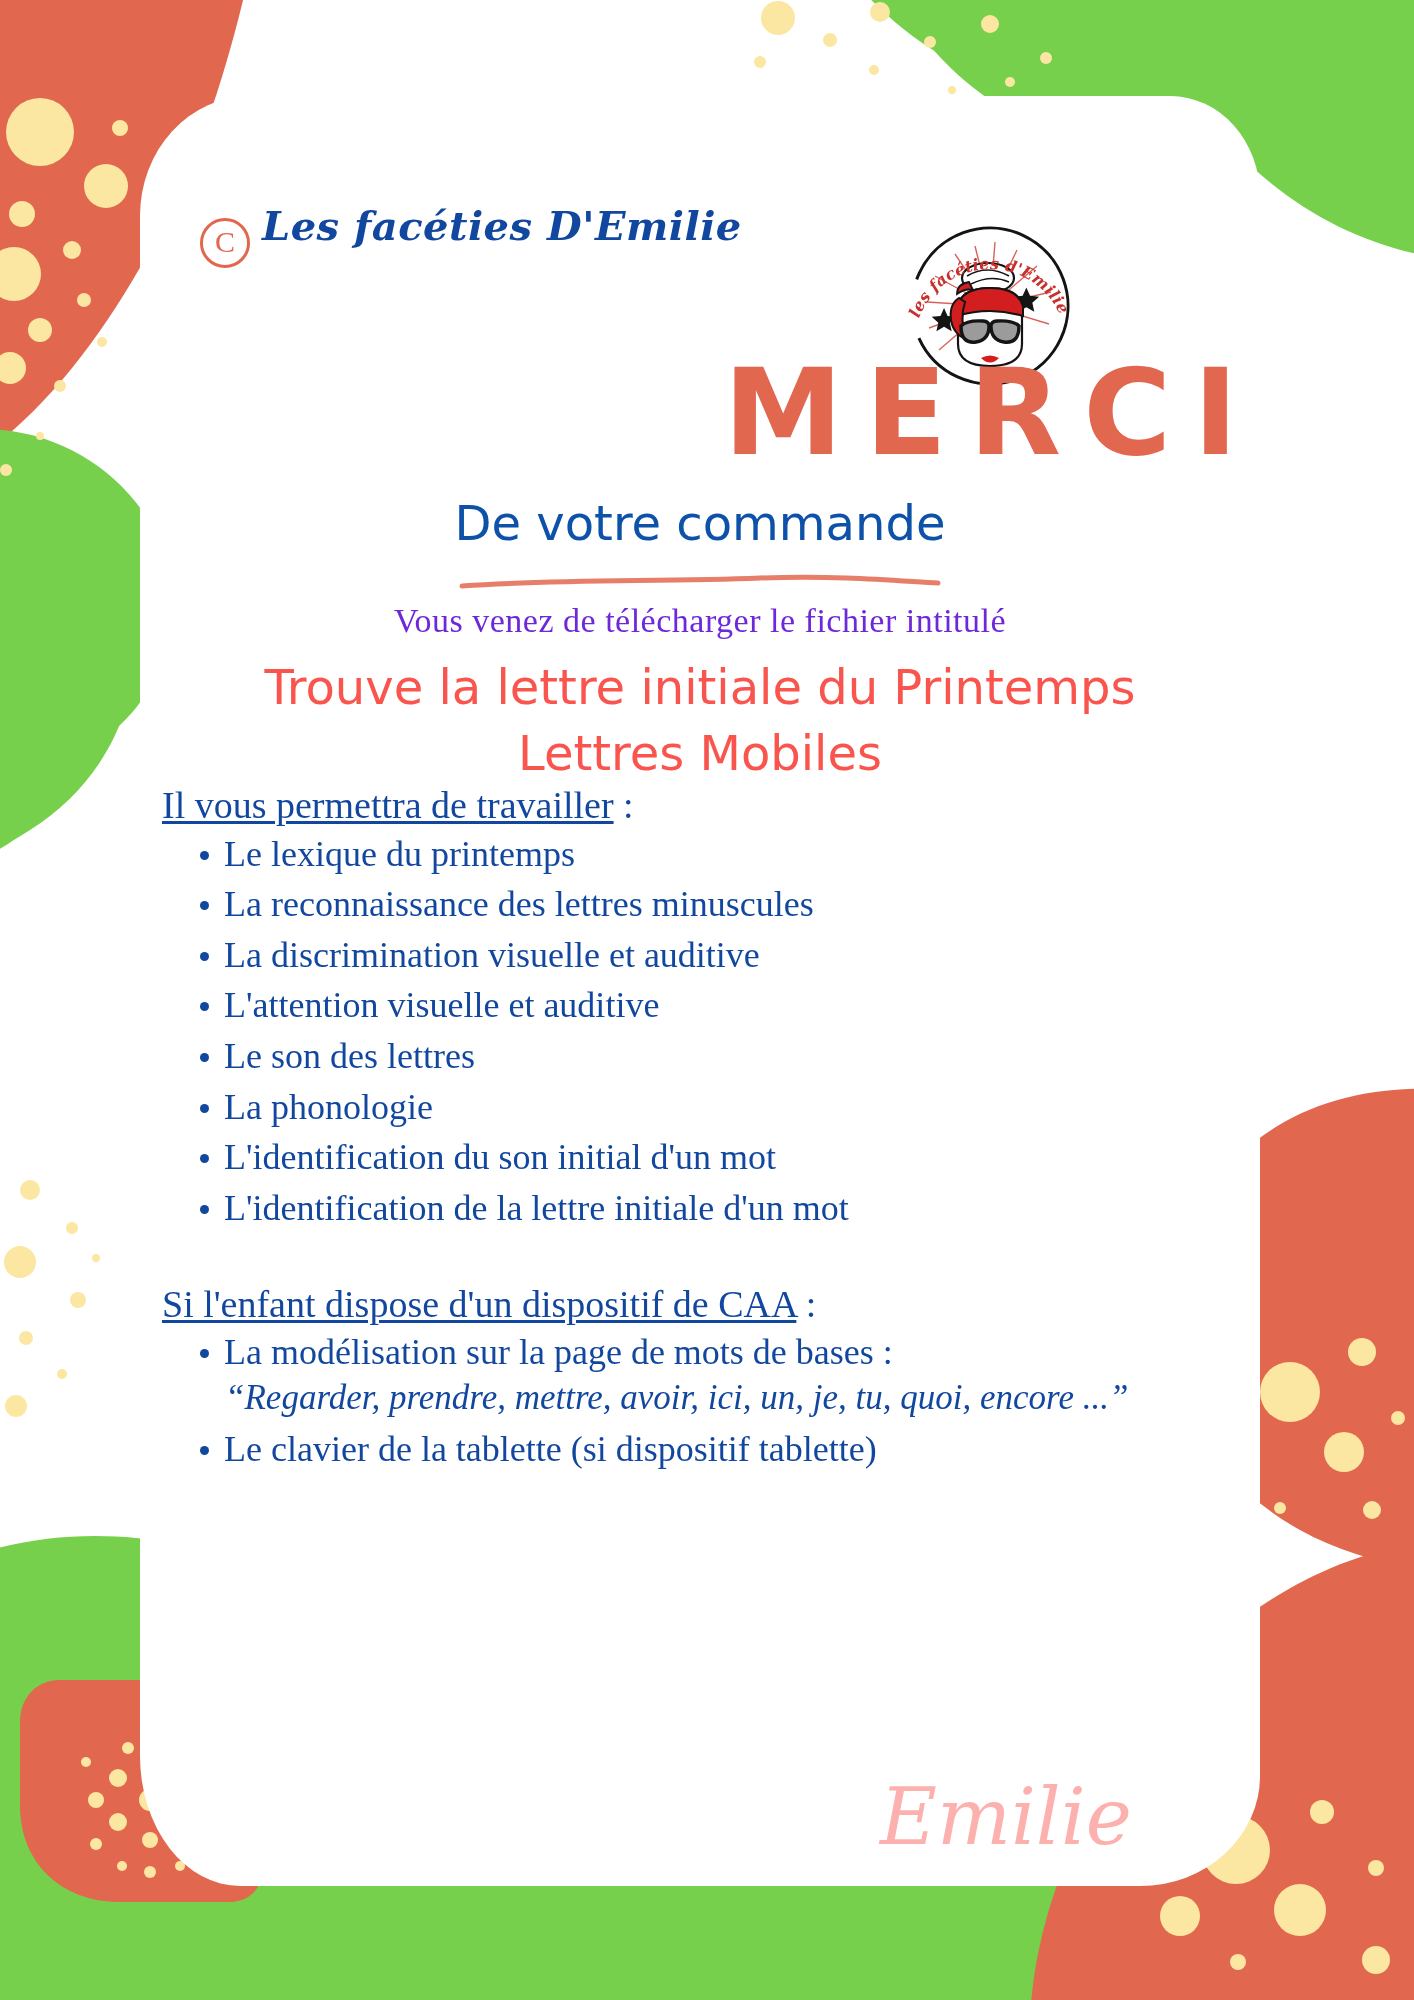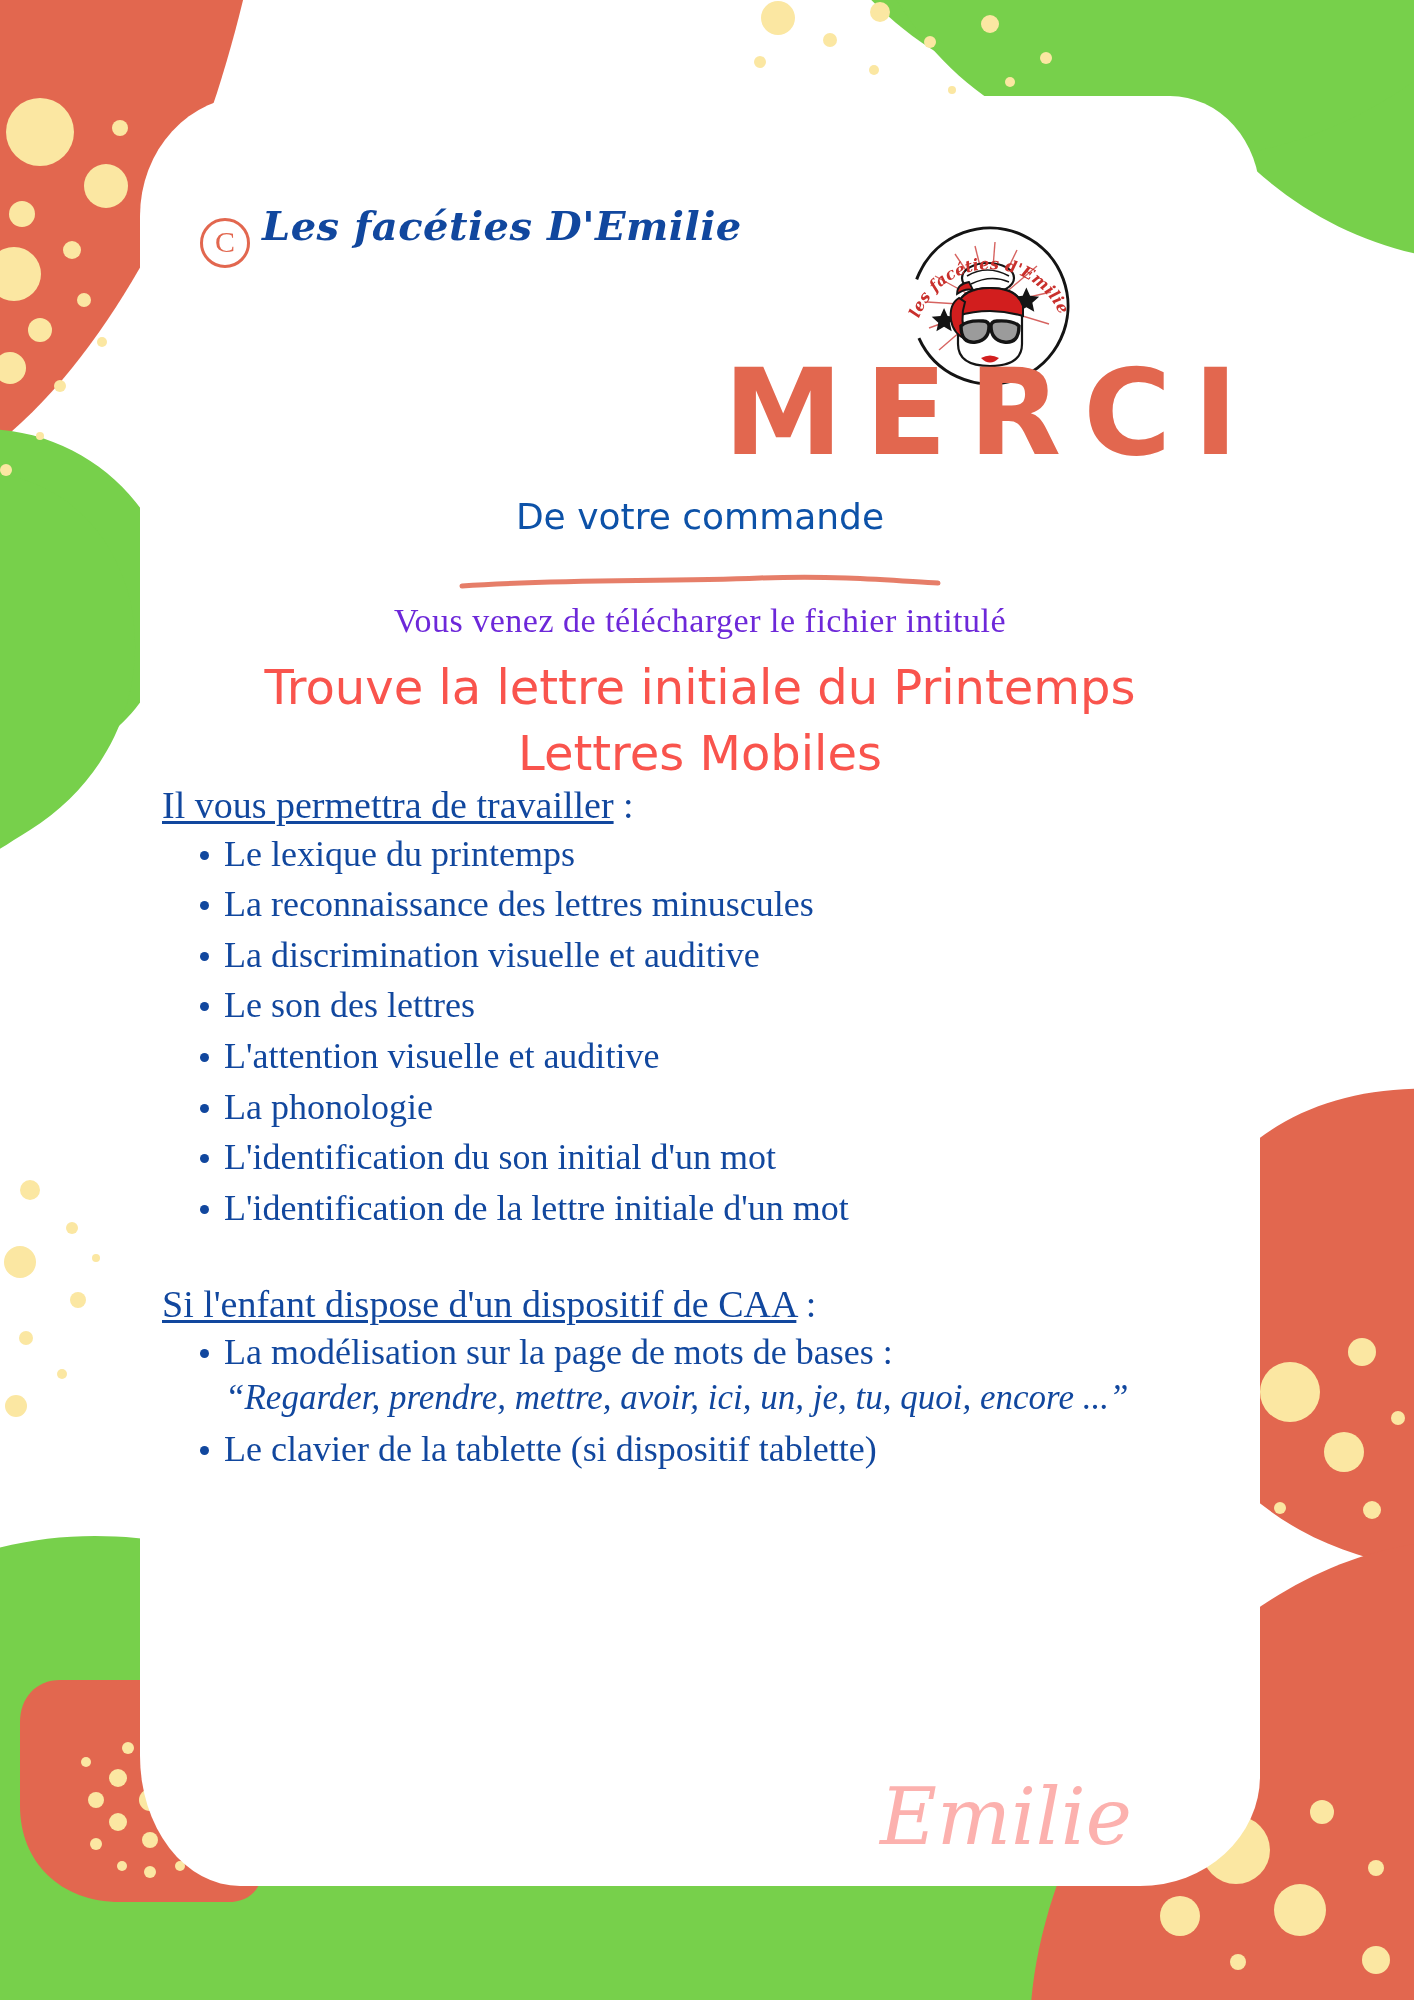--- a/index.html
+++ b/index.html
@@ -58,21 +58,21 @@
     font-size:120px;
     letter-spacing:22px;
     color:#E2674F;
     line-height:1;
   }
   .subtitle{
     position:absolute;left:0;top:403px;width:1120px;
     text-align:center;
     font-family:"DejaVu Sans", sans-serif;
     font-weight:normal;
-    font-size:36px;
+    font-size:48px;
     color:#0D52A8;
     line-height:1;
   }
   .rule{position:absolute;left:0;top:478px;width:1120px;height:16px;}
 
   .lead{
     position:absolute;left:0;top:506px;width:1120px;
     text-align:center;
     font-family:"Liberation Serif", serif;
     font-size:34px;
@@ -339,22 +339,22 @@
 
     <div class="body-block">
 
       <p class="sec-head">
         <u>Il vous permettra de travailler</u><span> :</span>
       </p>
       <ul class="bullets">
         <li>Le lexique du printemps</li>
         <li>La reconnaissance des lettres minuscules</li>
         <li>La discrimination visuelle et auditive</li>
+        <li>L'attention visuelle et auditive</li>
         <li>Le son des lettres</li>
-        <li>L'attention visuelle et auditive</li>
         <li>La phonologie</li>
         <li>L'identification du son initial d'un mot</li>
         <li>L'identification de la lettre initiale d'un mot</li>
       </ul>
 
       <div class="gap"></div>
 
       <p class="sec-head">
         <u>Si l'enfant dispose d'un dispositif de CAA</u><span> :</span>
       </p>

